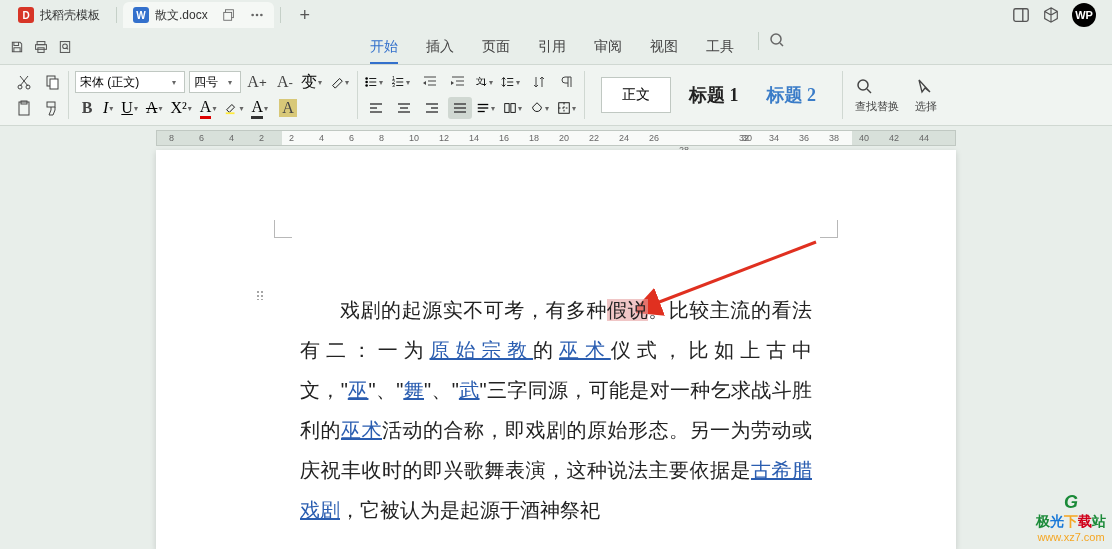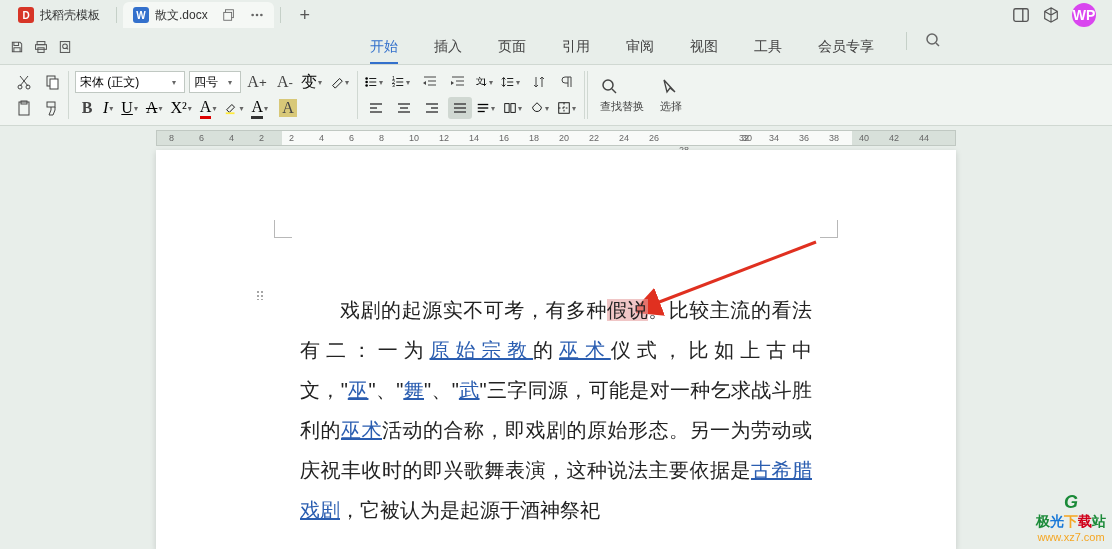--- a/index.html
+++ b/index.html
@@ -10,28 +10,28 @@
   .tab { display: flex; align-items: center; gap: 6px; padding: 4px 10px; font-size: 12px; color: #333; height: 26px; border-radius: 6px 6px 0 0; }
   .tab.inactive { background: transparent; }
   .tab.active { background: #f5f8f5; }
   .tab-icon { width: 16px; height: 16px; display: flex; align-items: center; justify-content: center; }
   .tab-icon.red { background: #d73527; color: white; border-radius: 3px; font-size: 10px; font-weight: bold; }
   .tab-icon.blue { background: #3370cc; color: white; border-radius: 3px; font-size: 10px; font-weight: bold; }
   .tab-sep { width: 1px; height: 16px; background: #c5d0c8; margin: 0 2px; }
   .tab-restore-icon, .tab-menu-icon { width: 14px; height: 14px; color: #666; margin-left: 8px; }
   .title-right { margin-left: auto; display: flex; gap: 12px; align-items: center; padding-right: 8px; }
   .title-right-icon { width: 18px; height: 18px; color: #555; }
-  .avatar { width: 24px; height: 24px; border-radius: 50%; background: #d946ef; color: white; display: flex; align-items: center; justify-content: center; font-size: 14px; font-weight: bold; }
+  .avatar { width: 24px; height: 24px; border-radius: 50%; background: #000000; color: white; display: flex; align-items: center; justify-content: center; font-size: 11px; font-weight: bold; }
   .plus-btn { width: 20px; height: 20px; display: flex; align-items: center; justify-content: center; color: #555; font-size: 18px; margin-left: 8px; }
   
   
   .menu-bar { height: 34px; display: flex; align-items: center; padding: 0 8px; gap: 2px; }
   .menu-left { display: flex; gap: 6px; align-items: center; }
   .menu-left-icon { width: 18px; height: 18px; color: #555; padding: 2px; }
-  .menu-tabs { display: flex; margin-left: 280px; gap: 8px; }
+  .menu-tabs { display: flex; margin-left: 280px; gap: 0; }
   .menu-tab { padding: 6px 14px; font-size: 14px; color: #444; cursor: pointer; position: relative; }
   .menu-tab.active { color: #3370cc; }
   .menu-tab.active::after { content: ''; position: absolute; left: 14px; right: 14px; bottom: -2px; height: 2px; background: #3370cc; }
   .menu-sep { width: 1px; height: 18px; background: #c5d0c8; margin: 0 10px; }
   .search-icon-menu { width: 16px; height: 16px; color: #666; }
   
   
   .toolbar { background: #f0f4f1; border-top: 1px solid #d0d8d2; border-bottom: 1px solid #d0d8d2; padding: 6px 8px; display: flex; align-items: stretch; gap: 2px; height: 62px; }
   .tb-group { display: flex; flex-direction: column; gap: 4px; padding: 0 4px; border-right: 1px solid #d0d8d2; justify-content: center; }
   .tb-group:last-child { border-right: none; }
@@ -126,21 +126,20 @@
       </svg>
   </div>
   <div class="menu-tabs">
     <div class="menu-tab active">开始</div>
     <div class="menu-tab">插入</div>
     <div class="menu-tab">页面</div>
     <div class="menu-tab">引用</div>
     <div class="menu-tab">审阅</div>
     <div class="menu-tab">视图</div>
     <div class="menu-tab">工具</div>
-    <div class="menu-tab">会员专享</div>
     <div class="menu-sep"></div>
     <svg class="search-icon-menu" viewBox="0 0 16 16">
         <circle cx="7" cy="7" r="5" fill="none" stroke="currentColor" stroke-width="1.5"></circle>
         <line x1="11" y1="11" x2="14" y2="14" stroke="currentColor" stroke-width="1.5"></line>
       </svg>
   </div>
 </div>
 
 <div class="toolbar">
   <div class="tb-group">
@@ -355,20 +354,25 @@
           <svg viewBox="0 0 16 16" width="14" height="14">
             <rect x="2" y="2" width="12" height="12" fill="none" stroke="currentColor"></rect>
             <line x1="2" y1="8" x2="14" y2="8" stroke="currentColor" stroke-dasharray="2"></line>
             <line x1="8" y1="2" x2="8" y2="14" stroke="currentColor" stroke-dasharray="2"></line>
           </svg>
           <span class="drop-tri">▾</span>
         </div>
     </div>
   </div>
 
+  <div class="style-buttons">
+    <div class="style-btn">正文</div>
+    <div class="style-heading">标题 1</div>
+    <div class="style-heading blue">标题 2</div>
+  </div>
 
   <div class="tb-group" style="border-left:1px solid #d0d8d2;">
     <div style="display:flex;">
       <div class="right-tools">
         <svg viewBox="0 0 20 20">
             <circle cx="8" cy="8" r="5" fill="none" stroke="currentColor" stroke-width="1.5"></circle>
             <line x1="12" y1="12" x2="16" y2="16" stroke="currentColor" stroke-width="1.5"></line>
           </svg>
         <span>查找替换</span>
       </div>

